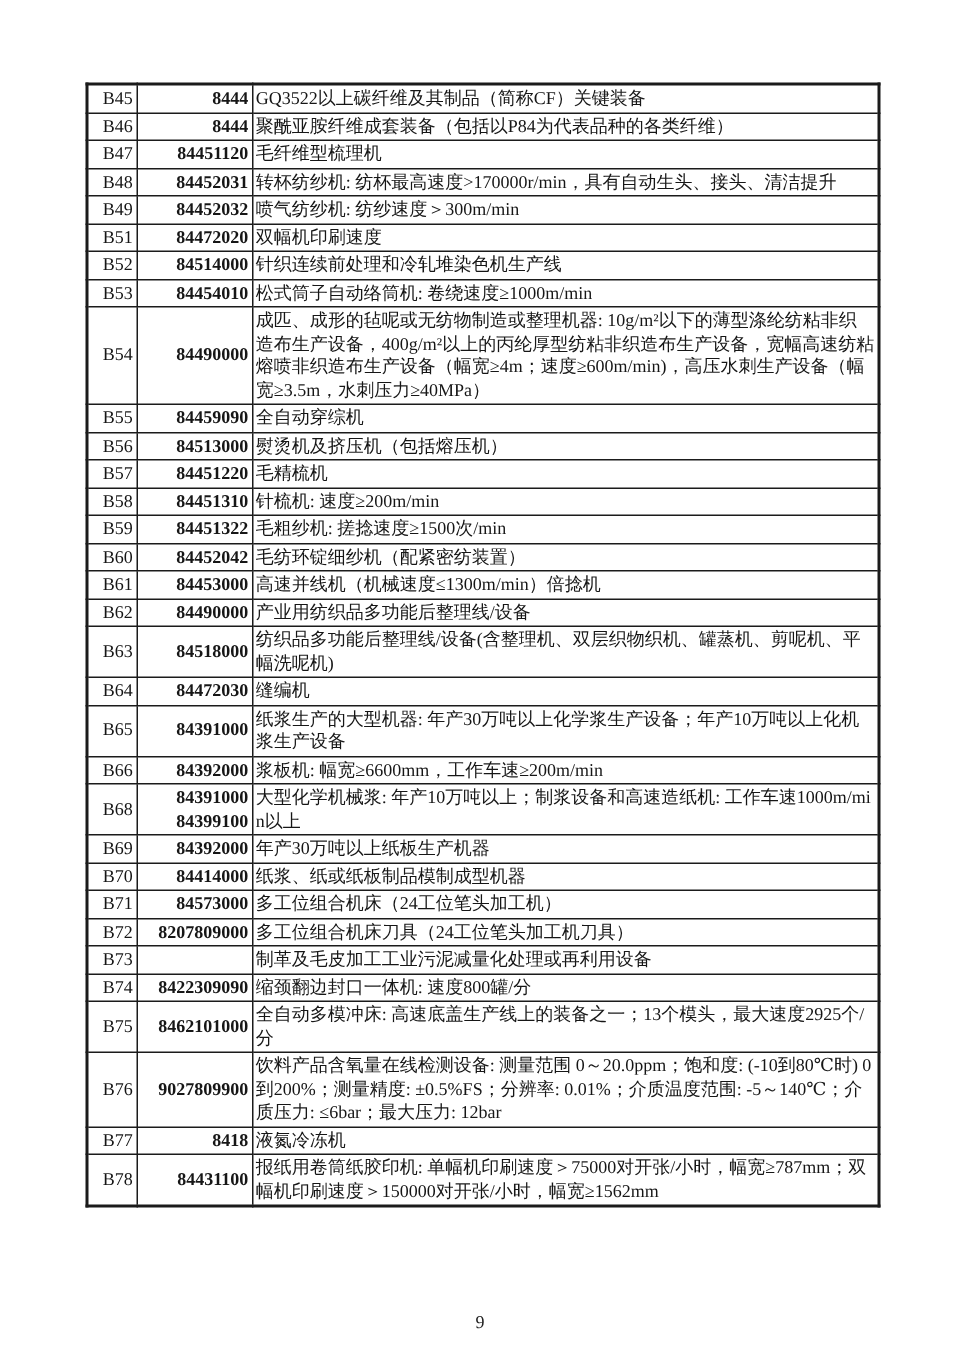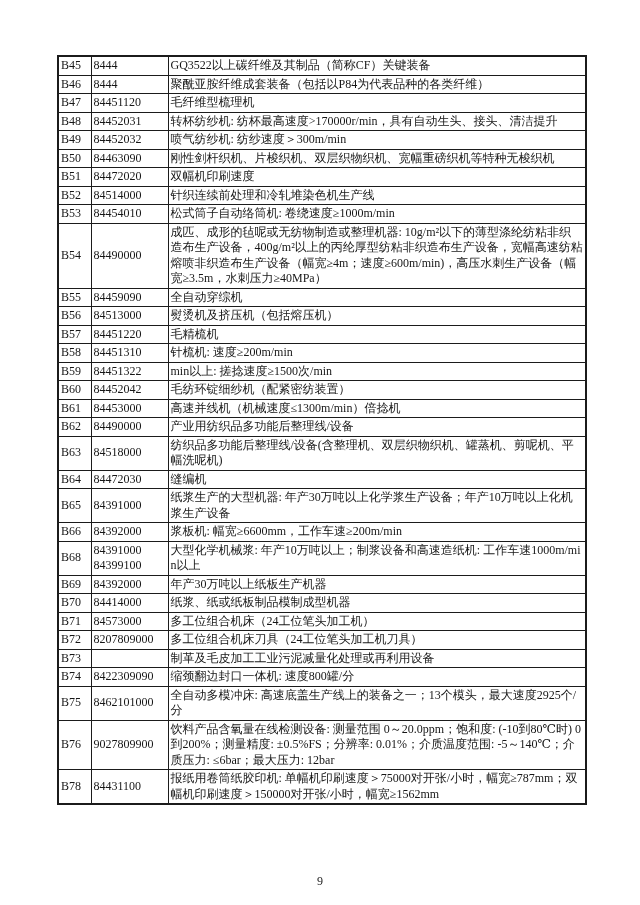--- a/index.html
+++ b/index.html
@@ -25,22 +25,22 @@
     border: 2px solid #1b1b1b;
   }
   table.catalog td {
     border: 1px solid #1b1b1b;
     font-size: 12px;
     line-height: 15.5px;
     vertical-align: middle;
     padding: 1px 2px;
     word-break: break-all;
   }
-  td.cell-id   { width: 33px; text-align: left; }
-  td.cell-code { width: 77px; text-align: left; }
+  td.cell-id   { width: 33px; text-align: right; }
+  td.cell-code { width: 77px; text-align: right; font-weight: bold; }
   td.cell-desc { text-align: left; padding: 1px 4px 1px 5px; }
   .page-number {
     position: absolute;
     left: 0; top: 874px;
     width: 640px;
     text-align: center;
     font-size: 12px;
     color: #222222;
   }
 </style>
@@ -85,27 +85,20 @@
           <td class="cell-desc">转杯纺纱机: 纺杯最高速度&gt;170000r/min，具有自动生头、接头、清洁提升</td>
         </tr>
         <tr>
           <td class="cell-id">B49</td>
           <td class="cell-code">
             <div>84452032</div>
           </td>
           <td class="cell-desc">喷气纺纱机: 纺纱速度＞300m/min</td>
         </tr>
         <tr>
-          <td class="cell-id">B50</td>
-          <td class="cell-code">
-            <div>84463090</div>
-          </td>
-          <td class="cell-desc">刚性剑杆织机、片梭织机、双层织物织机、宽幅重磅织机等特种无梭织机</td>
-        </tr>
-        <tr>
           <td class="cell-id">B51</td>
           <td class="cell-code">
             <div>84472020</div>
           </td>
           <td class="cell-desc">双幅机印刷速度</td>
         </tr>
         <tr>
           <td class="cell-id">B52</td>
           <td class="cell-code">
             <div>84514000</div>
@@ -152,21 +145,21 @@
           <td class="cell-code">
             <div>84451310</div>
           </td>
           <td class="cell-desc">针梳机: 速度≥200m/min</td>
         </tr>
         <tr>
           <td class="cell-id">B59</td>
           <td class="cell-code">
             <div>84451322</div>
           </td>
-          <td class="cell-desc">min以上: 搓捻速度≥1500次/min</td>
+          <td class="cell-desc">毛粗纱机: 搓捻速度≥1500次/min</td>
         </tr>
         <tr>
           <td class="cell-id">B60</td>
           <td class="cell-code">
             <div>84452042</div>
           </td>
           <td class="cell-desc">毛纺环锭细纱机（配紧密纺装置）</td>
         </tr>
         <tr>
           <td class="cell-id">B61</td>
@@ -266,20 +259,27 @@
           <td class="cell-desc">全自动多模冲床: 高速底盖生产线上的装备之一；13个模头，最大速度2925个/分</td>
         </tr>
         <tr>
           <td class="cell-id">B76</td>
           <td class="cell-code">
             <div>9027809900</div>
           </td>
           <td class="cell-desc">饮料产品含氧量在线检测设备: 测量范围 0～20.0ppm；饱和度: (-10到80℃时) 0到200%；测量精度: ±0.5%FS；分辨率: 0.01%；介质温度范围: -5～140℃；介质压力: ≤6bar；最大压力: 12bar</td>
         </tr>
         <tr>
+          <td class="cell-id">B77</td>
+          <td class="cell-code">
+            <div>8418</div>
+          </td>
+          <td class="cell-desc">液氮冷冻机</td>
+        </tr>
+        <tr>
           <td class="cell-id">B78</td>
           <td class="cell-code">
             <div>84431100</div>
           </td>
           <td class="cell-desc">报纸用卷筒纸胶印机: 单幅机印刷速度＞75000对开张/小时，幅宽≥787mm；双幅机印刷速度＞150000对开张/小时，幅宽≥1562mm</td>
         </tr>
       </tbody>
   </table>
 
   <div class="page-number">9</div>

